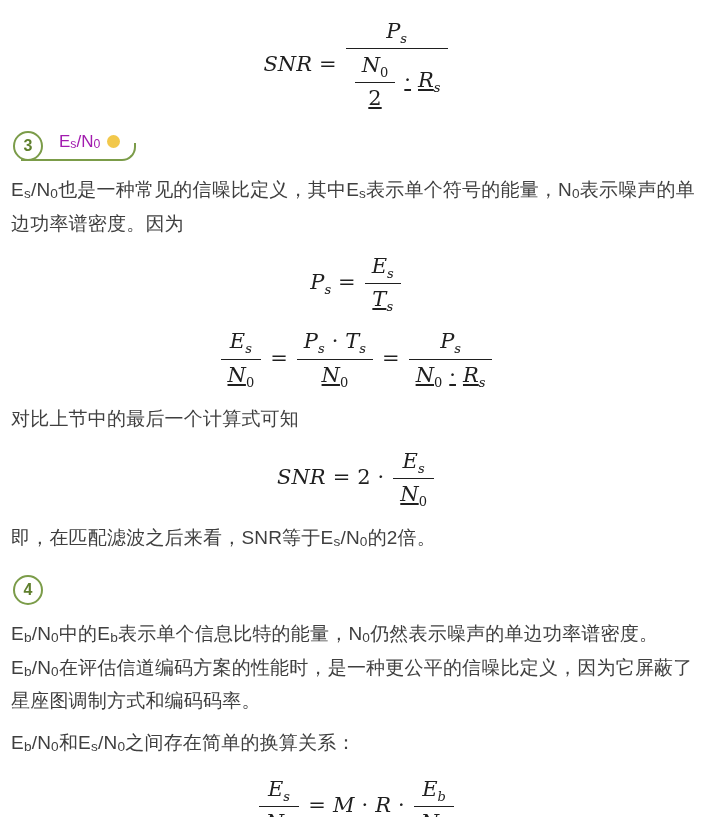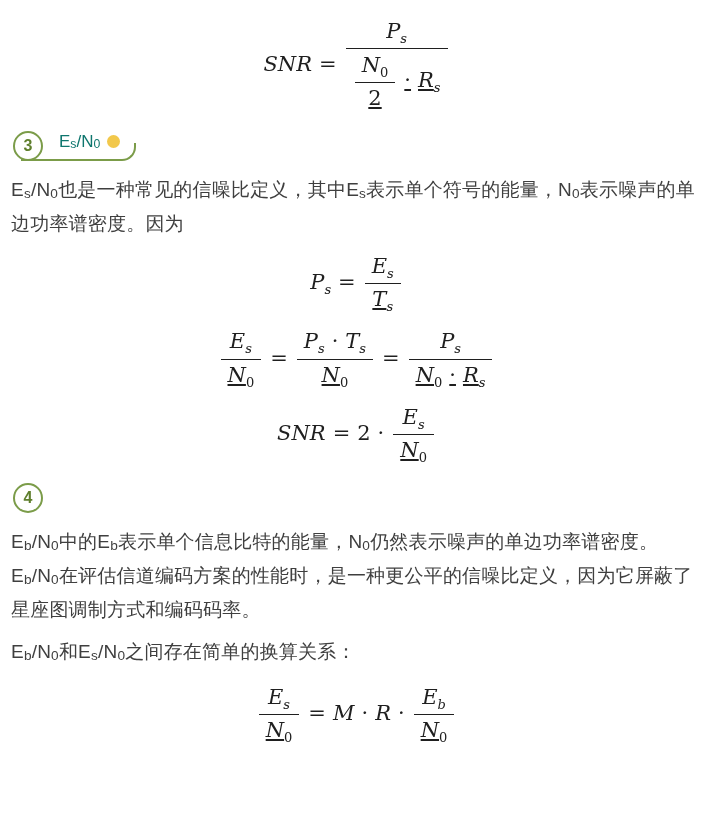--- a/index.html
+++ b/index.html
@@ -31,21 +31,21 @@
   }
   .badge{
     width:30px;height:30px;border:2px solid var(--green);
     border-radius:50%;display:flex;align-items:center;justify-content:center;
     color:var(--green-dark);font-weight:bold;font-size:16px;
     flex:0 0 auto;background:#fff;position:relative;z-index:1;
   }
   .h-label{
     position:relative;margin-left:12px;
     padding:2px 16px 9px 4px;
-    font-size:17px;color:#0f766e;
+    font-size:17px;color:#a21caf;
   }
   .h-label .sb{font-size:0.72em;vertical-align:-0.08em;}
   .swoosh{
     position:absolute;left:-34px;right:0;top:40%;bottom:0;
     border-bottom:2px solid var(--green);
     border-right:2px solid var(--green);
     border-bottom-right-radius:14px;
     pointer-events:none;
   }
   .dot{
@@ -90,23 +90,25 @@
     </div>
   </div>
 
   <p class="para">E<span class="sb">s</span>/N<span class="sb">0</span>也是一种常见的信噪比定义，其中E<span class="sb">s</span>表示单个符号的能量，N<span class="sb">0</span>表示噪声的单边功率谱密度。因为</p>
 
   <div class="formula"><span class="v">P</span><sub class="v">s</sub><span class="op">=</span><span class="frac"><span class="num"><span class="v">E</span><sub class="v">s</sub></span><span class="den"><span class="v">T</span><sub class="v">s</sub></span></span></div>
 
 
   <div class="formula"><span class="frac"><span class="num"><span class="v">E</span><sub class="v">s</sub></span><span class="den"><span class="v">N</span><sub>0</sub></span></span><span class="op">=</span><span class="frac"><span class="num"><span class="v">P</span><sub class="v">s</sub><span class="op">·</span><span class="v">T</span><sub class="v">s</sub></span><span class="den"><span class="v">N</span><sub>0</sub></span></span><span class="op">=</span><span class="frac"><span class="num"><span class="v">P</span><sub class="v">s</sub></span><span class="den"><span class="v">N</span><sub>0</sub><span class="op">·</span><span class="v">R</span><sub class="v">s</sub></span></span></div>
 
+  <p class="para">对比上节中的最后一个计算式可知</p>
 
   <div class="formula"><span class="v">SNR</span><span class="op">=</span><span>2</span><span class="op">·</span><span class="frac"><span class="num"><span class="v">E</span><sub class="v">s</sub></span><span class="den"><span class="v">N</span><sub>0</sub></span></span></div>
 
+  <p class="para">即，在匹配滤波之后来看，SNR等于E<span class="sb">s</span>/N<span class="sb">0</span>的2倍。</p>
 
   <div class="heading">
     <div class="badge">4</div>
   </div>
 
   <p class="para">E<span class="sb">b</span>/N<span class="sb">0</span>中的E<span class="sb">b</span>表示单个信息比特的能量，N<span class="sb">0</span>仍然表示噪声的单边功率谱密度。E<span class="sb">b</span>/N<span class="sb">0</span>在评估信道编码方案的性能时，是一种更公平的信噪比定义，因为它屏蔽了星座图调制方式和编码码率。</p>
 
   <p class="para">E<span class="sb">b</span>/N<span class="sb">0</span>和E<span class="sb">s</span>/N<span class="sb">0</span>之间存在简单的换算关系：</p>
 
   <div class="formula"><span class="frac"><span class="num"><span class="v">E</span><sub class="v">s</sub></span><span class="den"><span class="v">N</span><sub>0</sub></span></span><span class="op">=</span><span class="v">M</span><span class="op">·</span><span class="v">R</span><span class="op">·</span><span class="frac"><span class="num"><span class="v">E</span><sub class="v">b</sub></span><span class="den"><span class="v">N</span><sub>0</sub></span></span></div>

